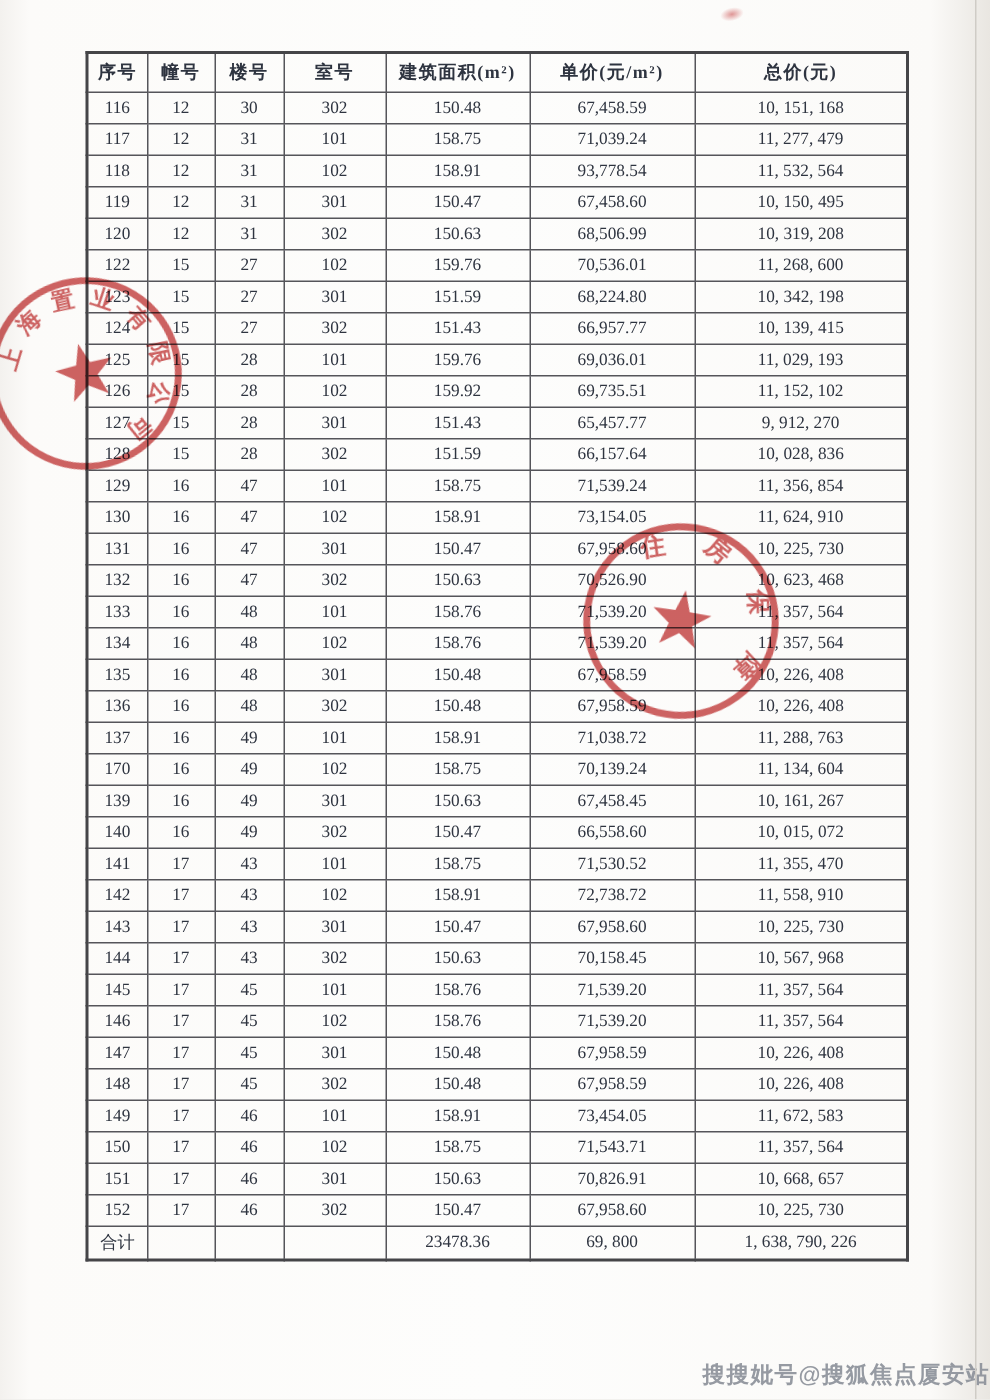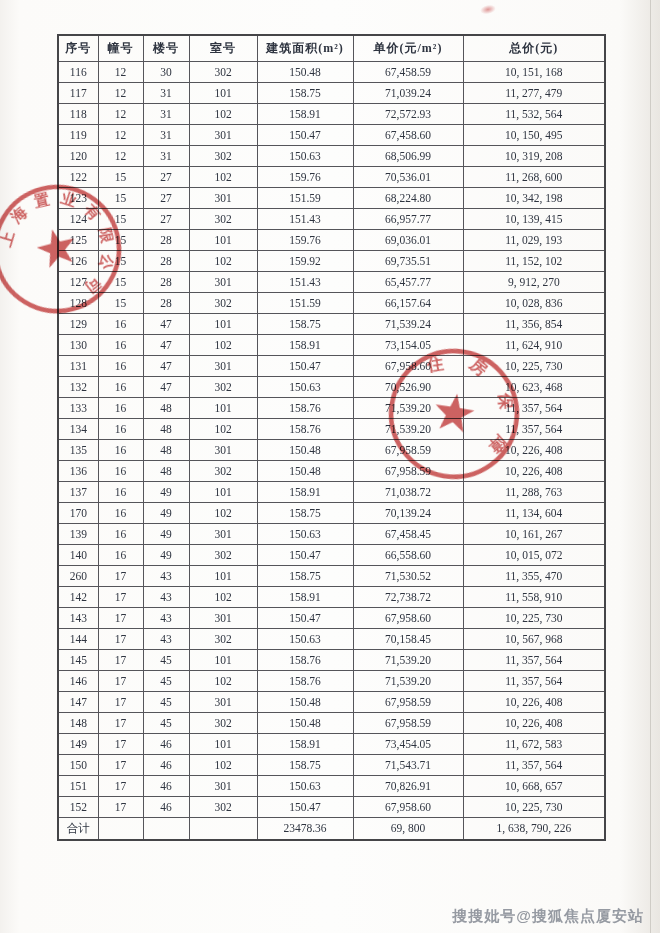--- a/index.html
+++ b/index.html
@@ -34,21 +34,21 @@
     filter:blur(.3px);
   }
   .stamp-1 { left:-10px; top:182px; width:134px; height:134px; transform:rotate(-14deg); }
   .stamp-2 { left:386px; top:346px; width:136px; height:136px; transform:rotate(9deg); }
   .speck {
     position:absolute; left:480px; top:5px; width:16px; height:9px;
     background:radial-gradient(ellipse at center,#d26a6a 0%,rgba(210,106,106,0) 70%);
     opacity:.7; transform:rotate(-12deg);
   }
   .watermark {
-    position:absolute; right:16px; bottom:7px;
+    position:absolute; right:0; bottom:7px;
     font-family:"Liberation Sans","DejaVu Sans",sans-serif;
     font-size:15px; font-weight:700; letter-spacing:1px;
     color:#8b9099; opacity:.9;
   }
 </style>
 </head>
 <body>
 
 <div class="page">
 
@@ -93,21 +93,21 @@
           <td>158.75</td>
           <td>71,039.24</td>
           <td>11, 277, 479</td>
         </tr>
         <tr>
           <td>118</td>
           <td>12</td>
           <td>31</td>
           <td>102</td>
           <td>158.91</td>
-          <td>72,572.93</td>
+          <td>93,778.54</td>
           <td>11, 532, 564</td>
         </tr>
         <tr>
           <td>119</td>
           <td>12</td>
           <td>31</td>
           <td>301</td>
           <td>150.47</td>
           <td>67,458.60</td>
           <td>10, 150, 495</td>
@@ -286,21 +286,21 @@
         <tr>
           <td>140</td>
           <td>16</td>
           <td>49</td>
           <td>302</td>
           <td>150.47</td>
           <td>66,558.60</td>
           <td>10, 015, 072</td>
         </tr>
         <tr>
-          <td>260</td>
+          <td>141</td>
           <td>17</td>
           <td>43</td>
           <td>101</td>
           <td>158.75</td>
           <td>71,530.52</td>
           <td>11, 355, 470</td>
         </tr>
         <tr>
           <td>142</td>
           <td>17</td>

